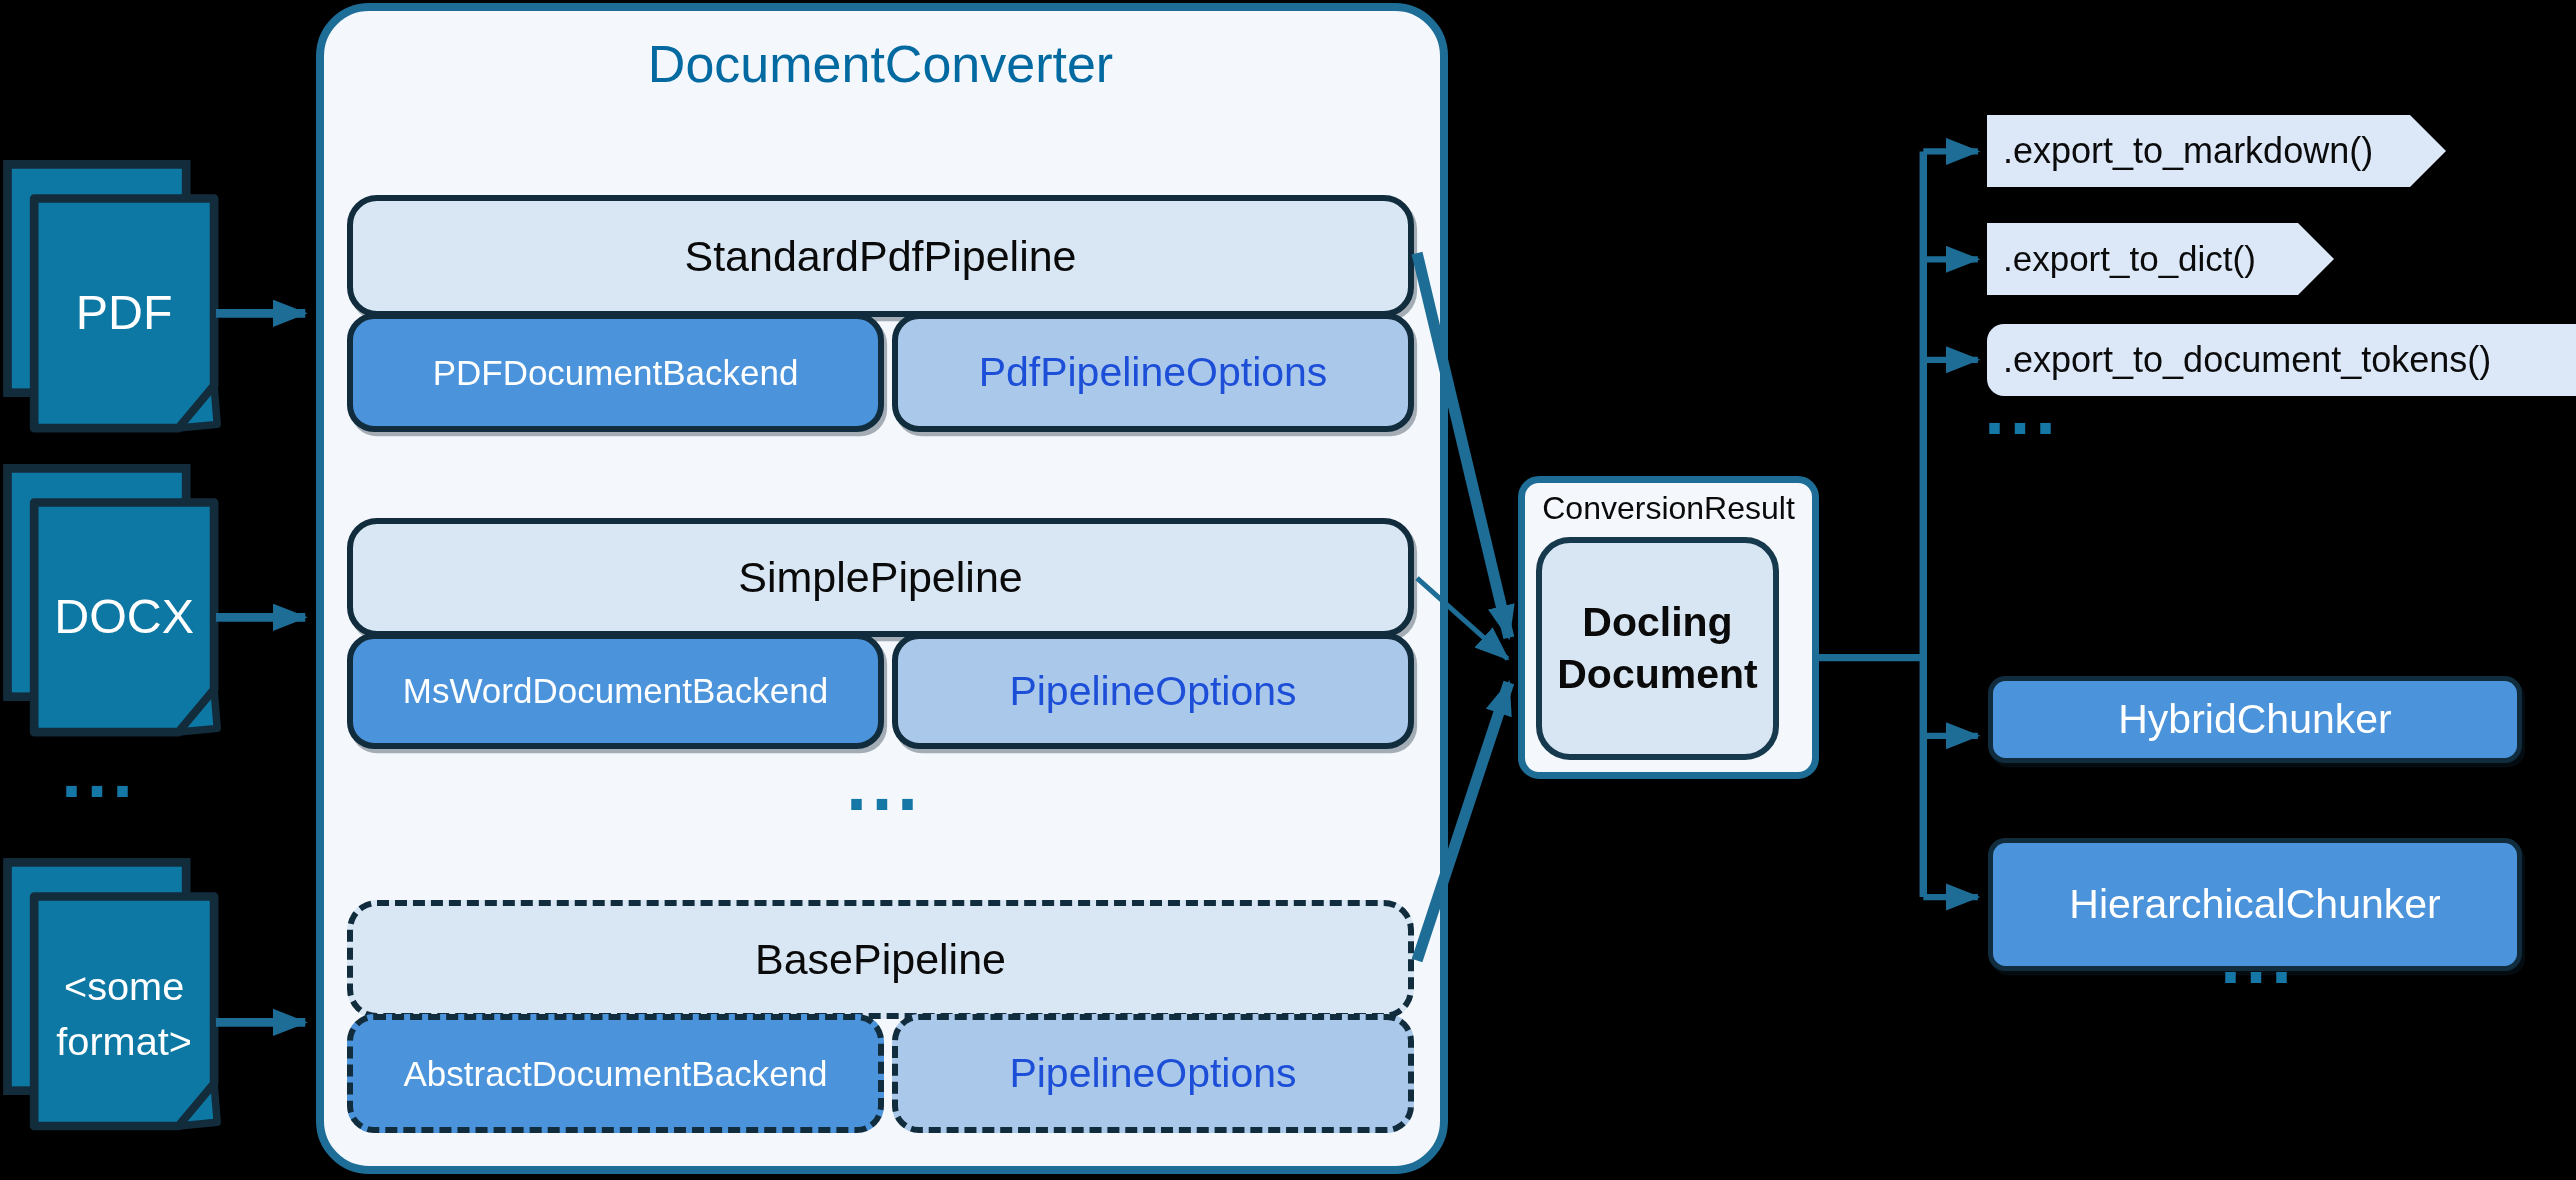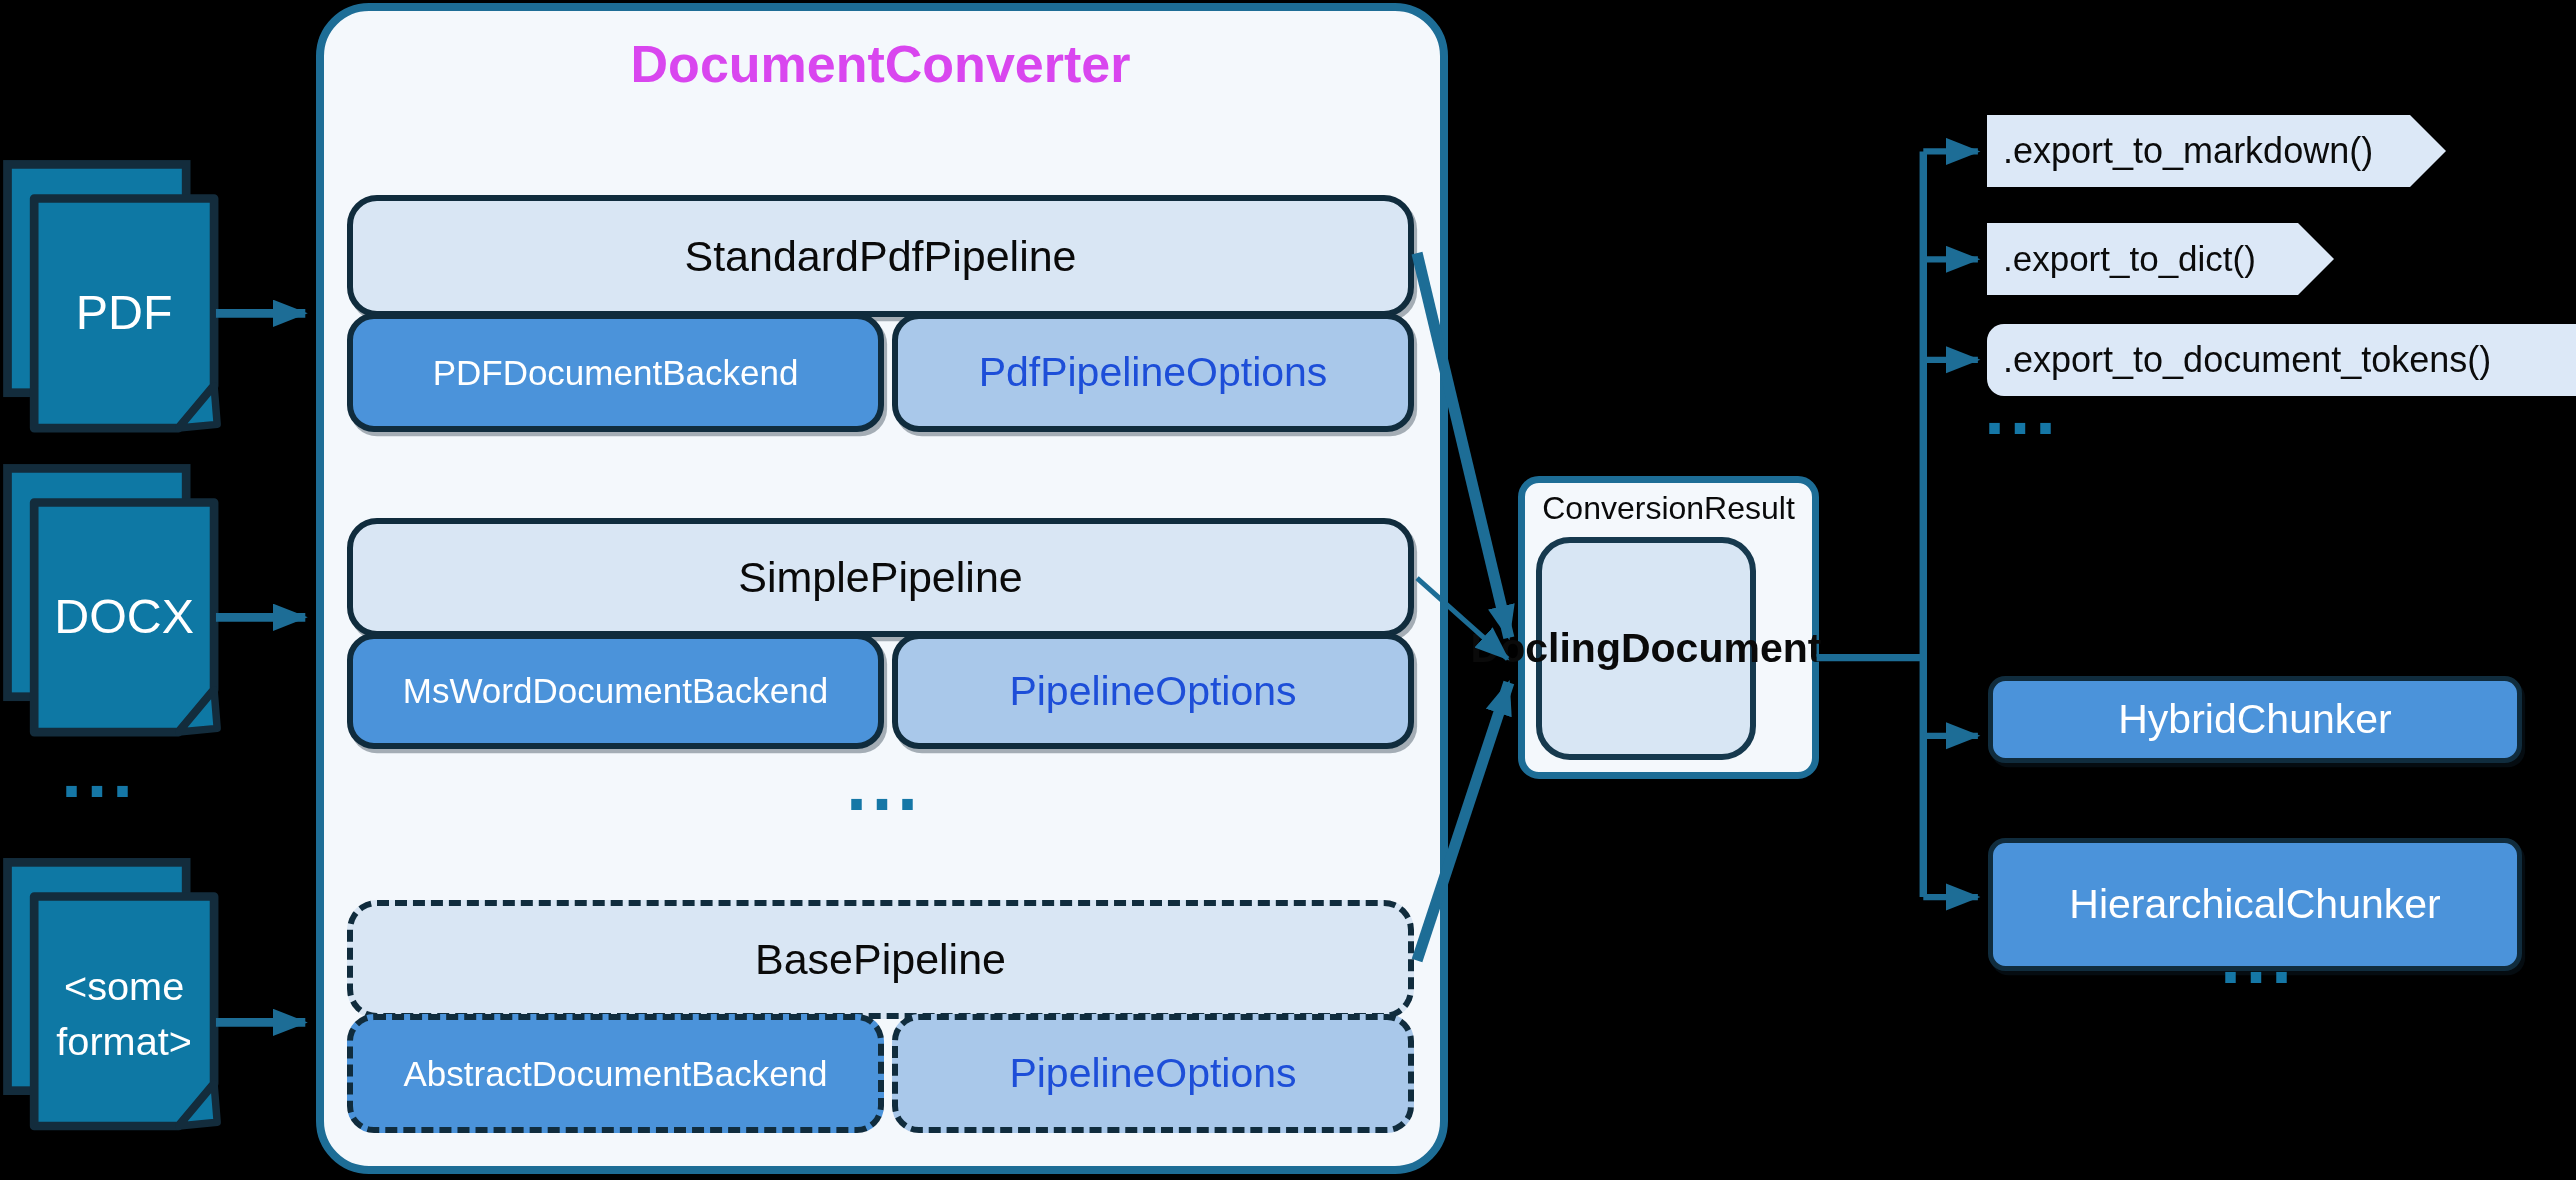--- a/index.html
+++ b/index.html
@@ -3,21 +3,21 @@
 <meta charset="utf-8">
 <style>
   html,body{margin:0;padding:0;background:#000;}
   #canvas{position:relative;width:2576px;height:1180px;background:#000;overflow:hidden;
           font-family:"Liberation Sans",sans-serif;}
   .abs{position:absolute;}
   
   #converter-box{left:316px;top:2.5px;width:1132px;height:1171px;background:#f4f8fc;
     border:8.7px solid #1d6d96;border-radius:53px;box-sizing:border-box;z-index:1;}
   #converter-title{left:347px;top:30px;width:1067px;height:68px;z-index:2;
-    font-size:52px;font-weight:bold;color:#d946ef;text-align:center;line-height:68px;}
+    font-size:52px;font-weight:normal;color:#0369a1;text-align:center;line-height:68px;}
   
   .pipeline{background:#d9e6f4;border:6.2px solid #102c3d;border-radius:30px;
     box-sizing:border-box;z-index:2;display:flex;align-items:center;justify-content:center;
     font-size:43px;color:#0a0a0a;box-shadow:3.1px 4.3px 0 rgba(13,35,50,0.35);}
   .backend{background:#4b93da;border:6.2px solid #102c3d;border-radius:27px;
     box-sizing:border-box;z-index:3;display:flex;align-items:center;justify-content:center;
     font-size:35px;color:#ffffff;box-shadow:3.1px 4.3px 0 rgba(13,35,50,0.35);}
   .options{background:#a9c8ea;border:6.2px solid #102c3d;border-radius:27px;
     box-sizing:border-box;z-index:3;display:flex;align-items:center;justify-content:center;
     font-size:41px;color:#1d4ed8;box-shadow:3.1px 4.3px 0 rgba(13,35,50,0.35);}
@@ -30,23 +30,23 @@
   #p2-backend{left:347px;top:633px;width:537px;height:116px;}
   #p2-options{left:892px;top:633px;width:522px;height:116px;}
   #p3-outer{left:347px;top:900px;width:1067px;height:119px;}
   #p3-backend{left:347px;top:1014px;width:537px;height:119px;}
   #p3-options{left:892px;top:1014px;width:522px;height:119px;}
   
   #conv-result{left:1518px;top:476px;width:301px;height:303px;background:#f4f8fc;
     border:7.4px solid #1d6d96;border-radius:21px;box-sizing:border-box;z-index:2;}
   #conv-label{left:1518px;top:490px;width:301px;text-align:center;z-index:3;
     font-size:32px;color:#0a0a0a;}
-  #docling-box{left:1536px;top:537px;width:220px;height:223px;background:#d8e6f4;
+  #docling-box{left:1536px;top:537px;width:243px;height:223px;background:#d8e6f4;
     border:6.2px solid #16394e;border-radius:34px;box-sizing:border-box;z-index:3;
-    display:flex;flex-direction:row;align-items:center;justify-content:center;
+    display:flex;flex-direction:column;align-items:center;justify-content:center;
     font-size:41px;font-weight:bold;color:#0a0a0a;line-height:1.25;}
   
   .chevron{background:#dce8f7;z-index:2;display:flex;align-items:center;
     box-sizing:border-box;padding-left:16px;padding-right:50px;font-size:36px;color:#0b0b0b;
     clip-path:polygon(0 0, calc(100% - 36px) 0, 100% 50%, calc(100% - 36px) 100%, 0 100%);}
   #chev1{left:1987px;top:115px;width:459px;height:72px;}
   #chev2{left:1987px;top:223px;width:347px;height:72px;font-size:35px;}
   #chev3{left:1987px;top:324px;width:673px;height:72px;border-radius:17px;}
   
   .chunker{background:#4b93da;border:5.6px solid #102c3d;border-radius:17.4px;

